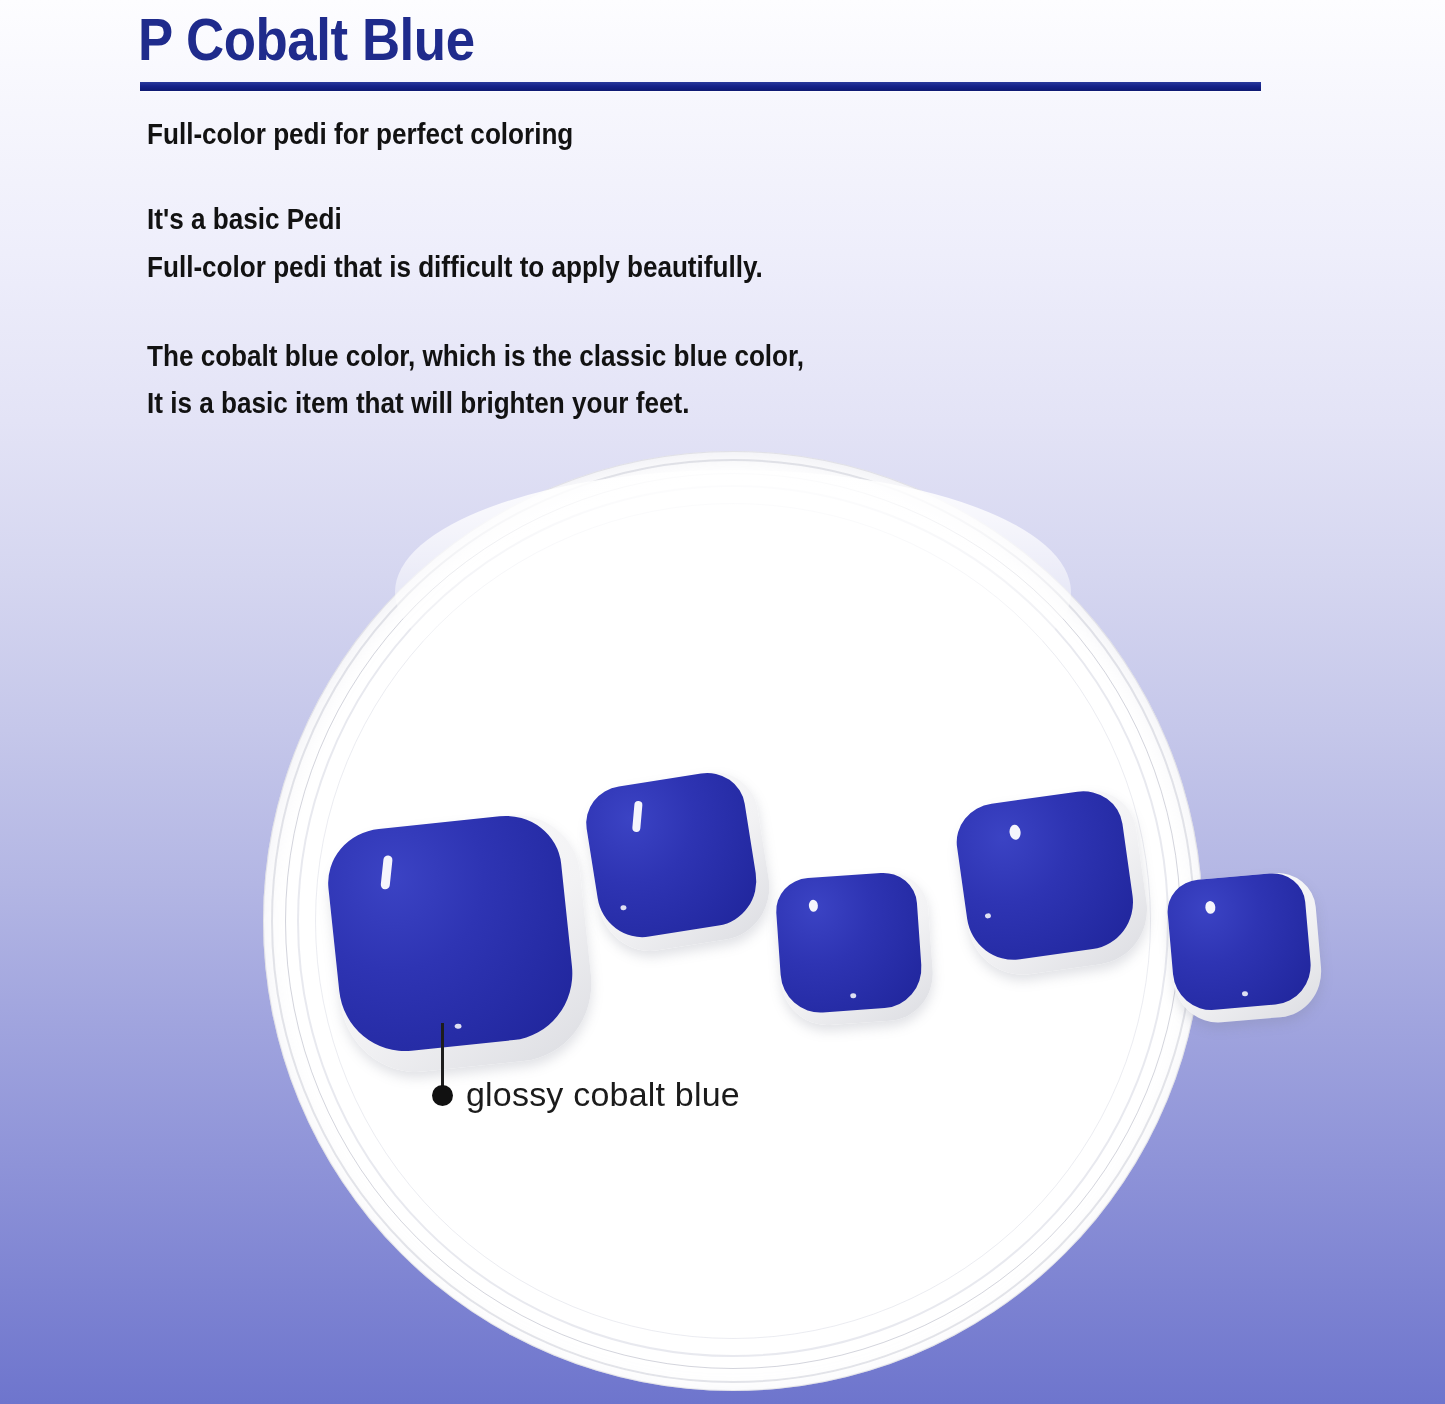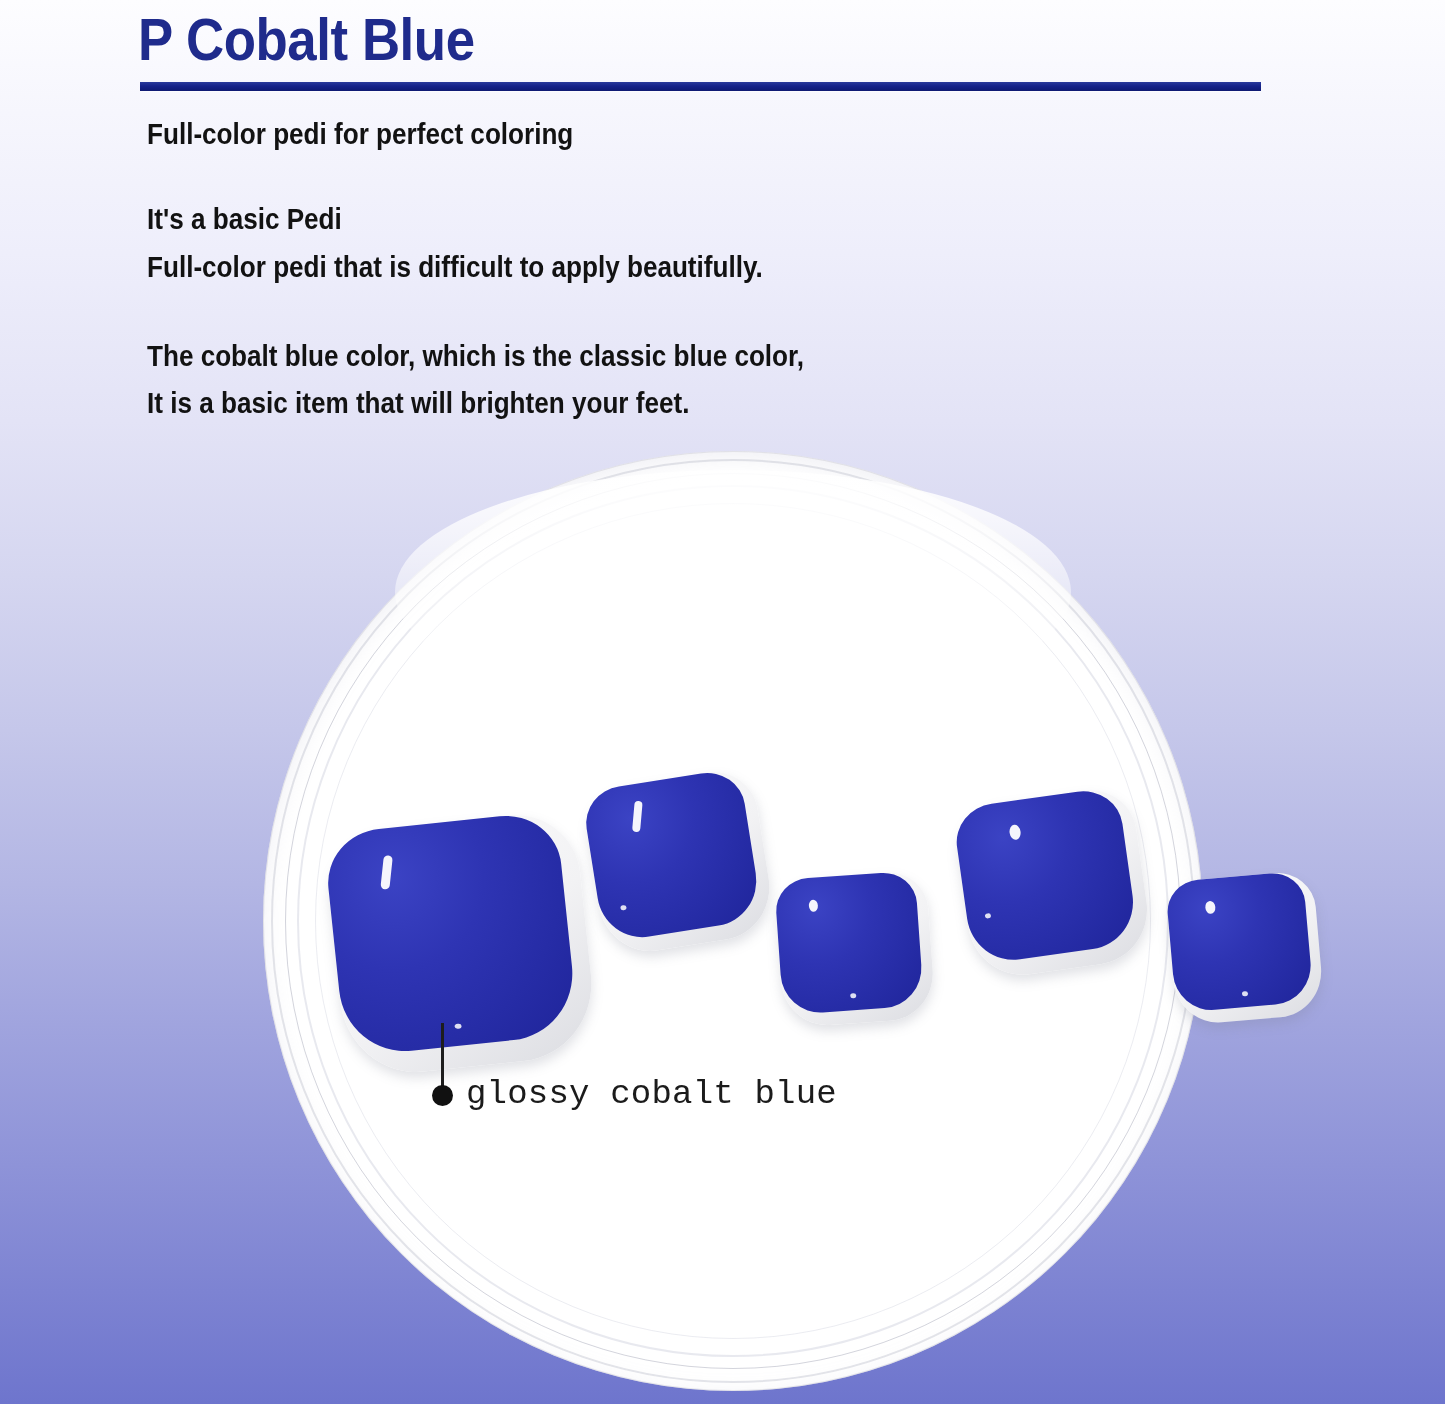--- a/index.html
+++ b/index.html
@@ -193,21 +193,21 @@
     top: 1085px;
     width: 21px;
     height: 21px;
     border-radius: 50%;
     background: #111111;
   }
   .callout-label {
     position: absolute;
     left: 466px;
     top: 1075px;
-    font-family: Liberation Mono, monospace;
+    font-family: Liberation Sans, sans-serif;
     font-weight: 400;
     font-size: 34px;
     color: #1b1b1b;
     letter-spacing: 0.2px;
     white-space: nowrap;
   }
 </style>
 </head>
 <body>
 

